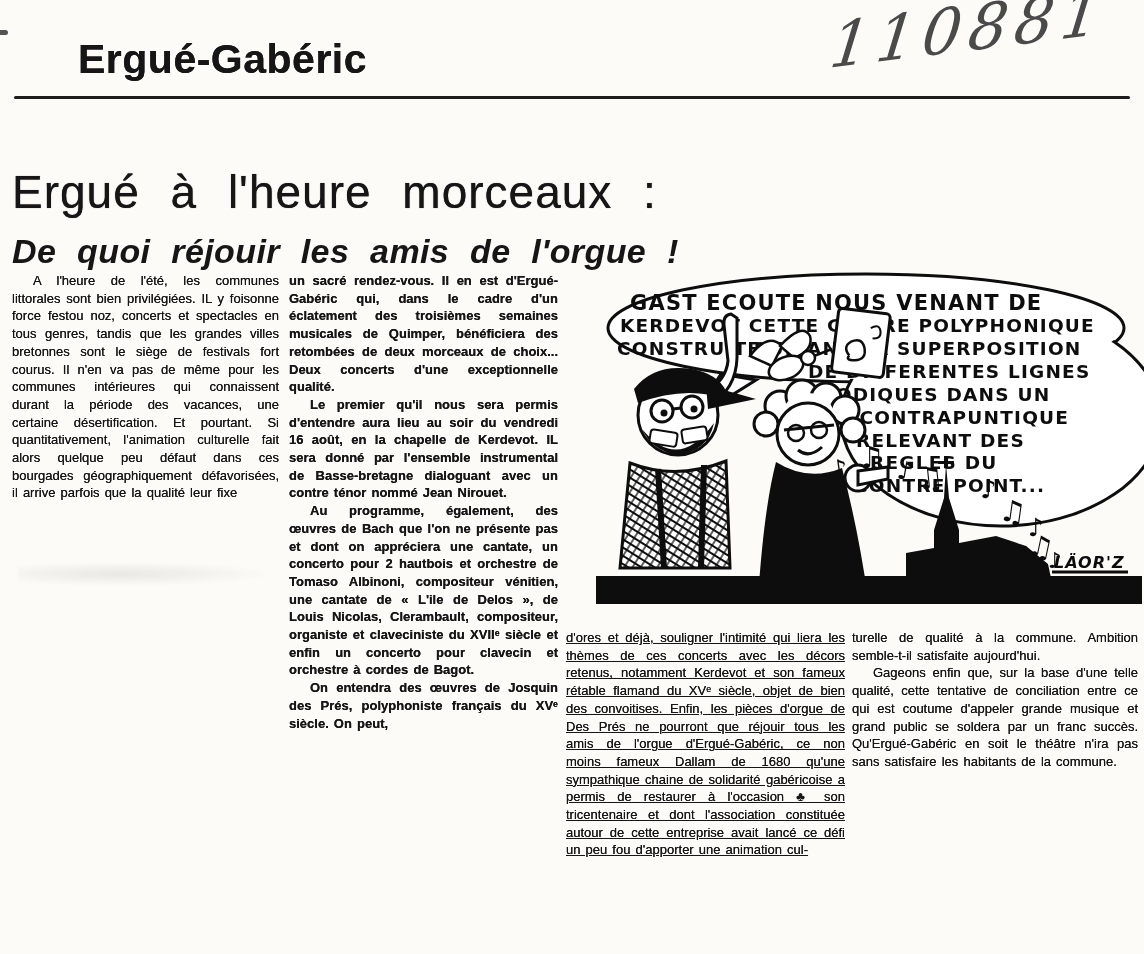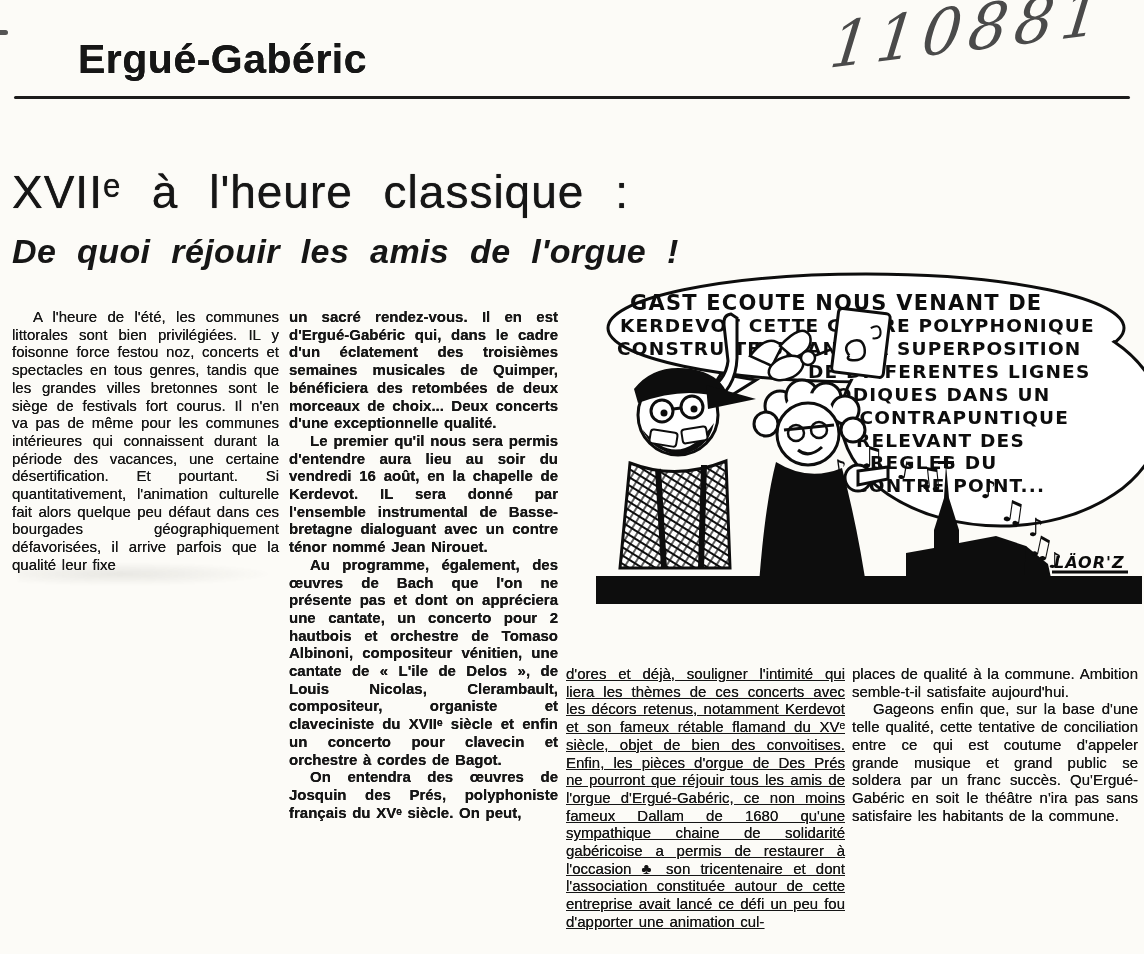--- a/index.html
+++ b/index.html
@@ -36,24 +36,23 @@
   }
   .headline-sub{
     position:absolute;left:12px;top:204px;
     font-size:34px;font-weight:bold;word-spacing:11px;letter-spacing:.4px;
     white-space:nowrap;
     font-style:italic;
   }
   
   .col{
     position:absolute;top:272px;
-    font-size:15px;line-height:17.7px;text-align:justify;
+    font-size:13px;line-height:17.7px;text-align:justify;
     word-spacing:1.5px;
     text-shadow:0 0 .45px #1a1a1a;
-    margin-top:36px;
   }
   .col p{margin:0;}
   .col p.indent{text-indent:21px;}
   #col1{left:12px;width:267px;}
   #col2{left:289px;width:269px;font-weight:bold;}
   #col3{left:566px;top:629px;width:279px;text-decoration:underline;}
   #col4{left:852px;top:629px;width:286px;}
   
   .scan-smudge{
     position:absolute;left:18px;top:562px;width:255px;height:24px;
@@ -82,37 +81,37 @@
 </head>
 <body>
 
 <div class="scan-speck"></div>
 <div class="scan-smudge"></div>
 
 <div class="masthead-title">Ergué-Gabéric</div>
 <div class="handwritten-mark">110881</div>
 <div class="masthead-rule"></div>
 
-<h1 class="headline-main">XVIIᵉ à l'heure classique :</h1>
+<h1 class="headline-main">Ergué à l'heure morceaux :</h1>
 <h2 class="headline-sub">De quoi réjouir les amis de l'orgue !</h2>
 
 <div class="col" id="col1">
   <p class="indent">A l'heure de l'été, les communes littorales sont bien privilégiées. IL y foisonne force festou noz, concerts et spectacles en tous genres, tandis que les grandes villes bretonnes sont le siège de festivals fort courus. Il n'en va pas de même pour les communes intérieures qui connaissent durant la période des vacances, une certaine désertification. Et pourtant. Si quantitativement, l'animation culturelle fait alors quelque peu défaut dans ces bourgades géographiquement défavorisées, il arrive parfois que la qualité leur fixe</p>
 </div>
 <div class="col" id="col2">
   <p>un sacré rendez-vous. Il en est d'Ergué-Gabéric qui, dans le cadre d'un éclatement des troisièmes semaines musicales de Quimper, bénéficiera des retombées de deux morceaux de choix... Deux concerts d'une exceptionnelle qualité.</p>
   <p class="indent">Le premier qu'il nous sera permis d'entendre aura lieu au soir du vendredi 16 août, en la chapelle de Kerdevot. IL sera donné par l'ensemble instrumental de Basse-bretagne dialoguant avec un contre ténor nommé Jean Nirouet.</p>
   <p class="indent">Au programme, également, des œuvres de Bach que l'on ne présente pas et dont on appréciera une cantate, un concerto pour 2 hautbois et orchestre de Tomaso Albinoni, compositeur vénitien, une cantate de « L'ile de Delos », de Louis Nicolas, Clerambault, compositeur, organiste et claveciniste du XVIIᵉ siècle et enfin un concerto pour clavecin et orchestre à cordes de Bagot.</p>
   <p class="indent">On entendra des œuvres de Josquin des Prés, polyphoniste français du XVᵉ siècle. On peut,</p>
 </div>
 <div class="col" id="col3">
   <p>d'ores et déjà, souligner l'intimité qui liera les thèmes de ces concerts avec les décors retenus, notamment Kerdevot et son fameux rétable flamand du XVᵉ siècle, objet de bien des convoitises. Enfin, les pièces d'orgue de Des Prés ne pourront que réjouir tous les amis de l'orgue d'Ergué-Gabéric, ce non moins fameux Dallam de 1680 qu'une sympathique chaine de solidarité gabéricoise a permis de restaurer à l'occasion ♣ son tricentenaire et dont l'association constituée autour de cette entreprise avait lancé ce défi un peu fou d'apporter une animation cul-</p>
 </div>
 <div class="col" id="col4">
-  <p>places de qualité à la commune. Ambition semble-t-il satisfaite aujourd'hui.</p>
+  <p>turelle de qualité à la commune. Ambition semble-t-il satisfaite aujourd'hui.</p>
   <p class="indent">Gageons enfin que, sur la base d'une telle qualité, cette tentative de conciliation entre ce qui est coutume d'appeler grande musique et grand public se soldera par un franc succès. Qu'Ergué-Gabéric en soit le théâtre n'ira pas sans satisfaire les habitants de la commune.</p>
 </div>
 
 <div class="cartoon">
   <svg viewBox="0 0 576 350" xmlns="http://www.w3.org/2000/svg">
     <defs>
       <pattern id="plaid" width="14" height="14" patternUnits="userSpaceOnUse" patternTransform="rotate(32)">
         <rect width="14" height="14" fill="#ffffff"></rect>
         <path d="M0,2 H14 M0,9 H14" stroke="#0d0d0d" stroke-width="2"></path>
         <path d="M3,0 V14 M10,0 V14" stroke="#0d0d0d" stroke-width="1.3"></path>

